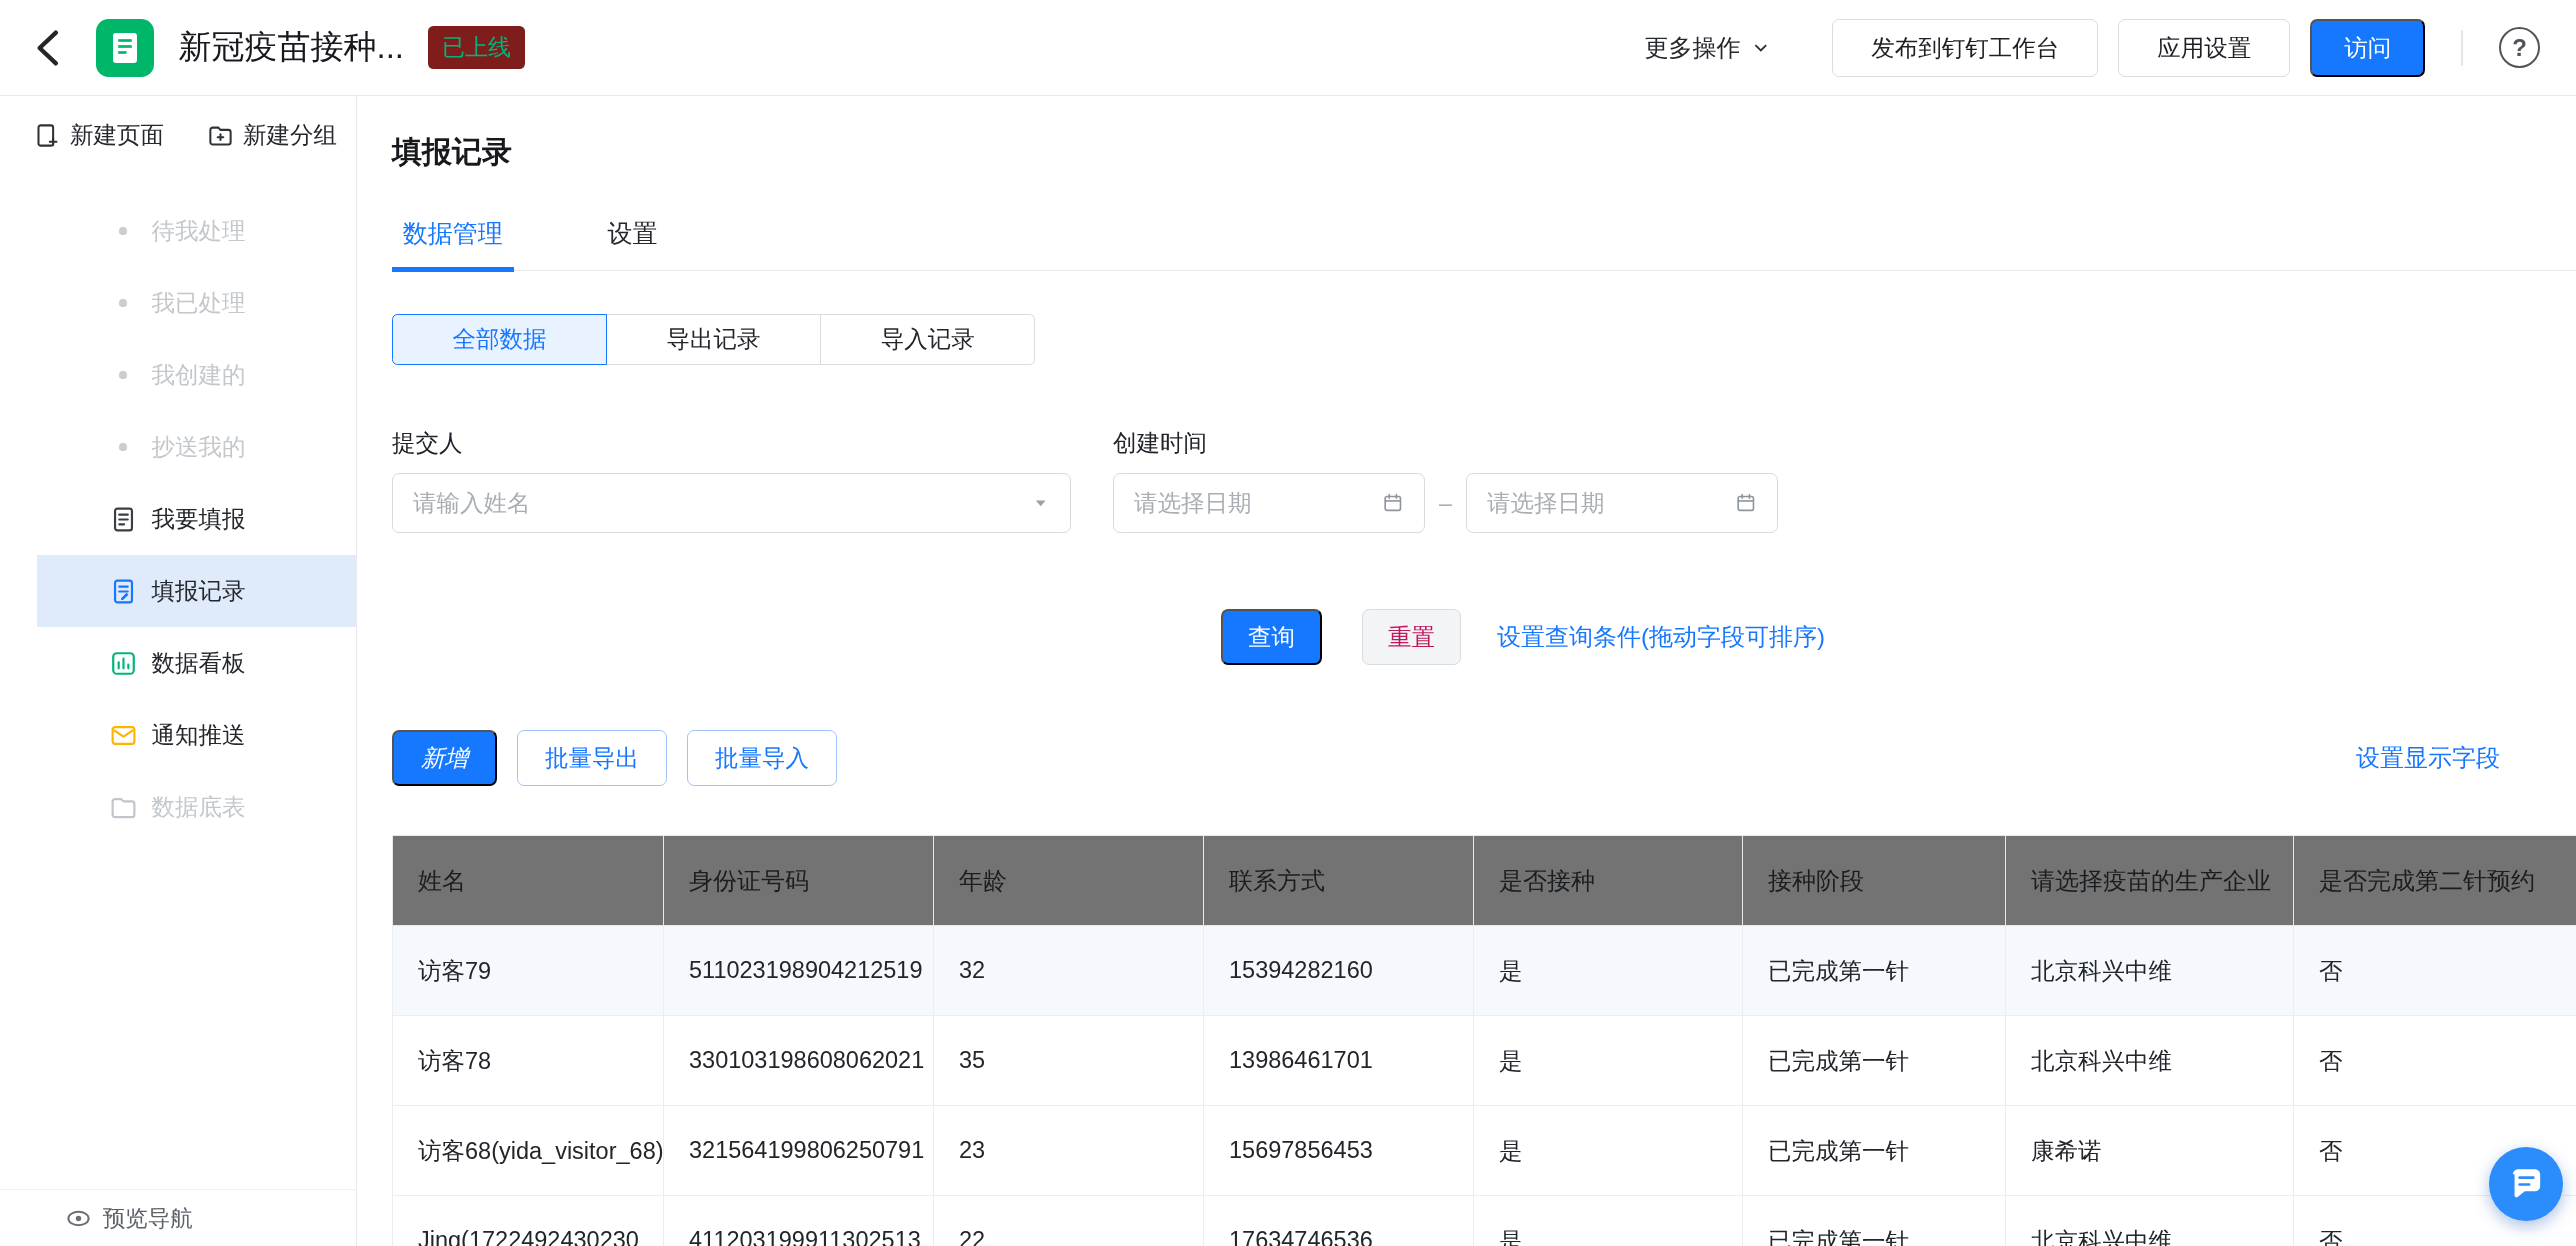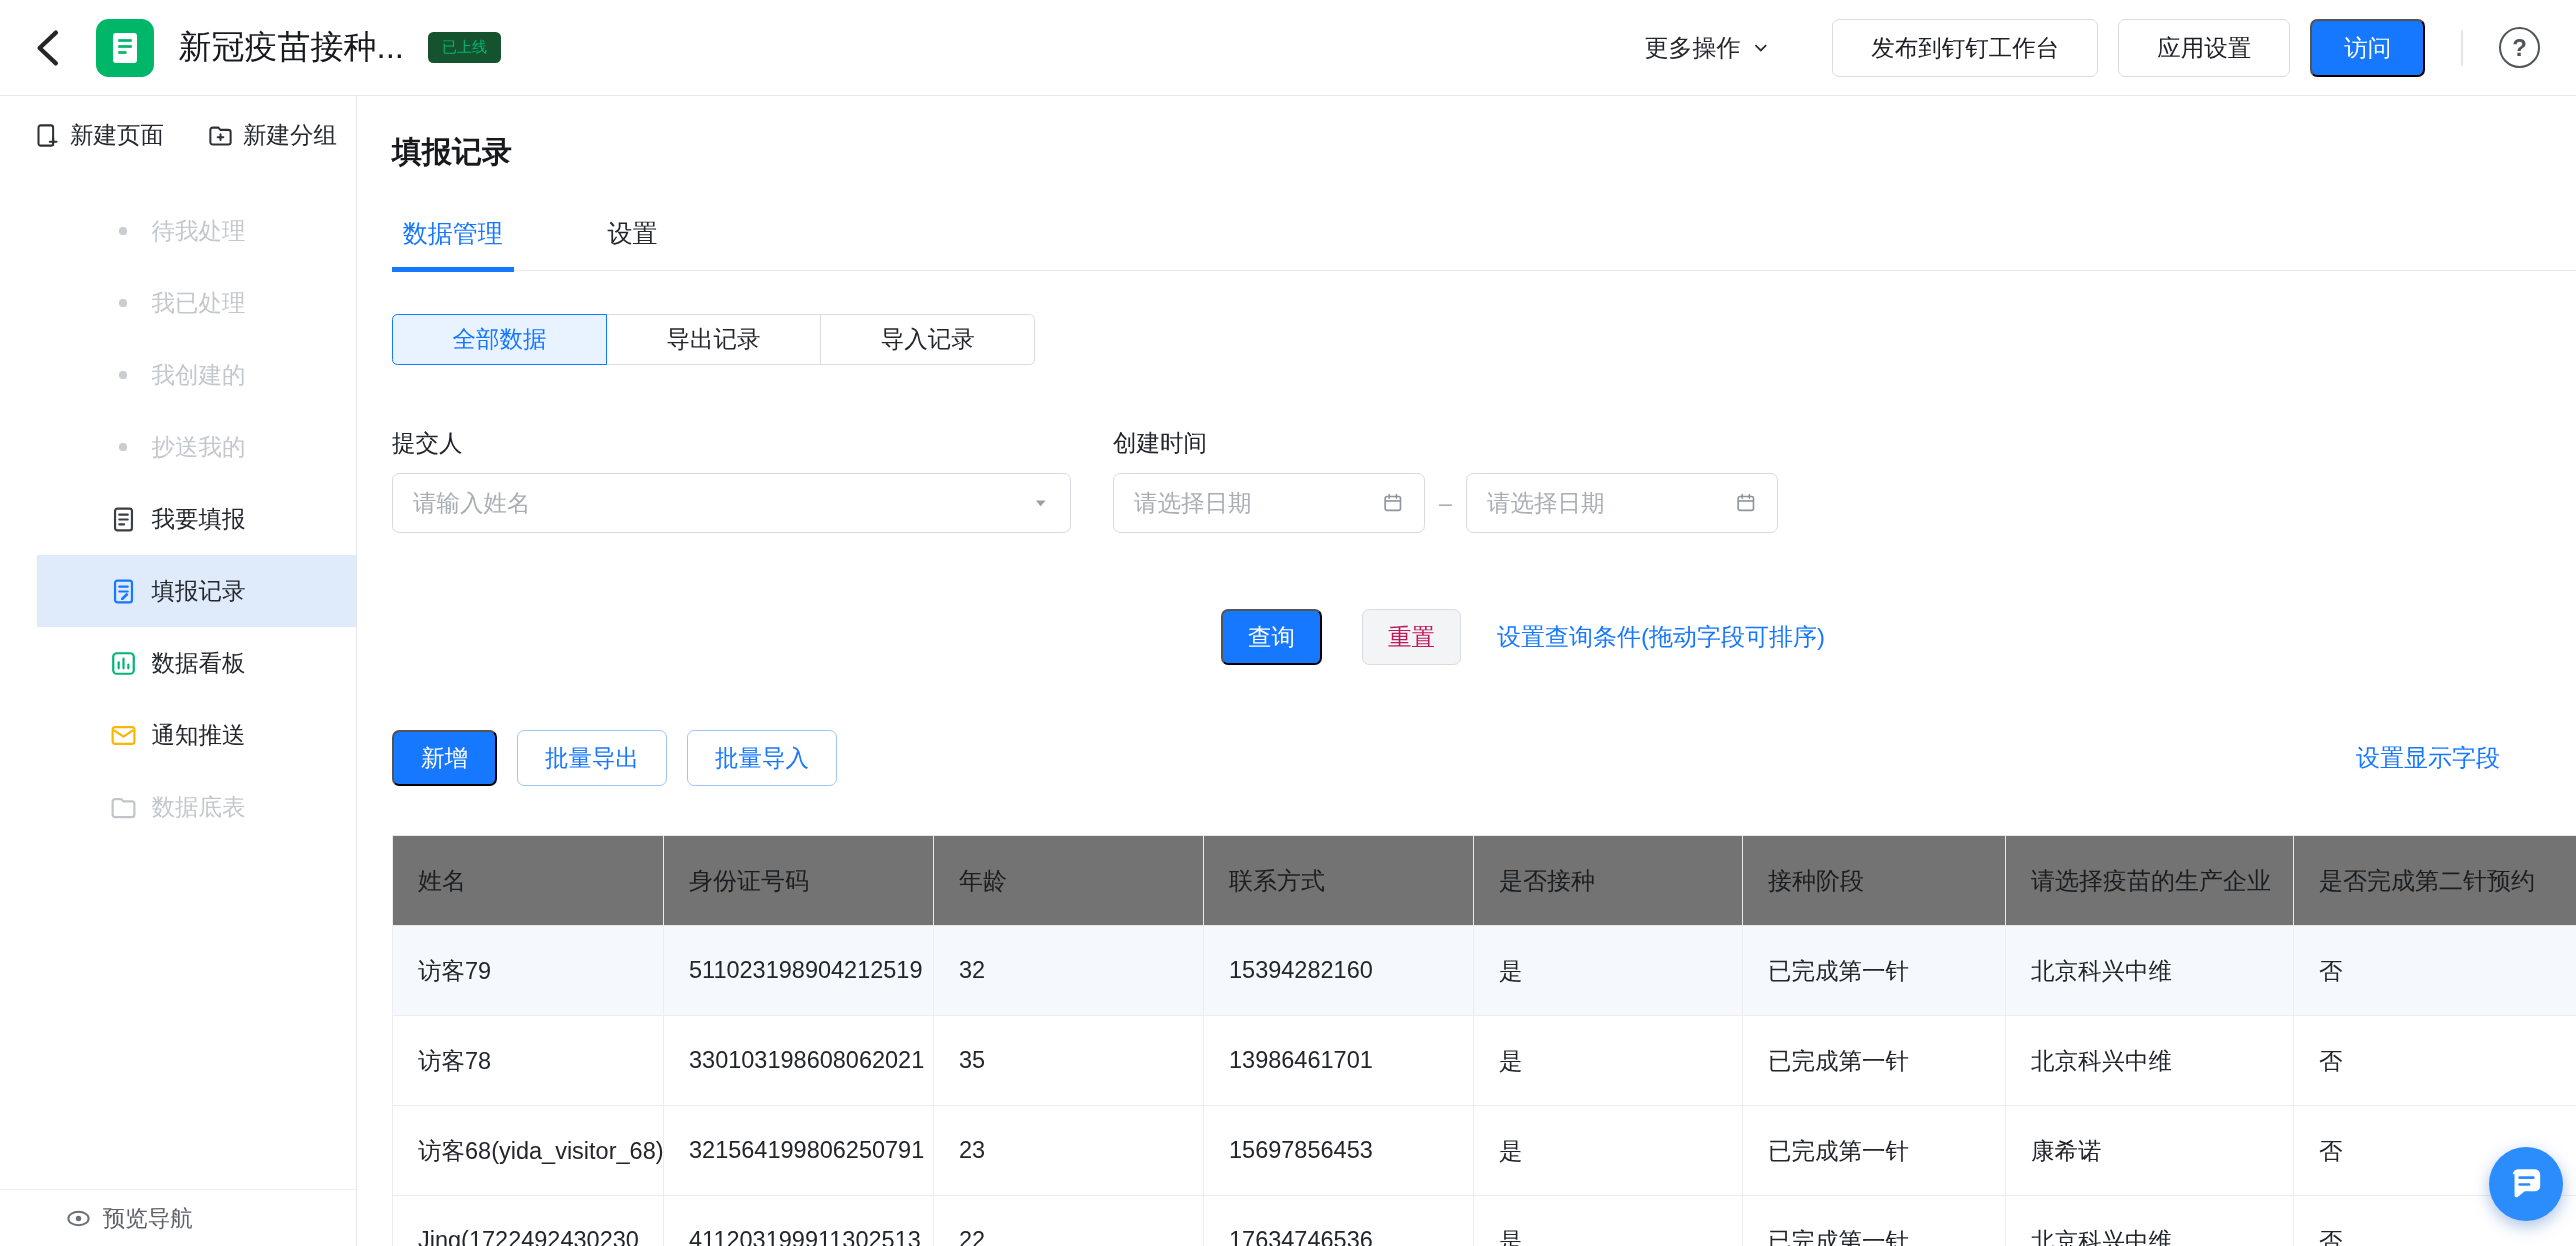--- a/index.html
+++ b/index.html
@@ -15,22 +15,22 @@
     padding:0 36px 0 36px; background:#fff;
   }
   .tb-left { display:flex; align-items:center; }
   .back-btn { display:flex; align-items:center; cursor:pointer; margin-right:36px; }
   .app-icon {
     width:58px; height:58px; border-radius:12.6px; background:#00b669;
     display:flex; align-items:center; justify-content:center; margin-right:25px;
   }
   .app-title { font-size:33px; font-weight:500; color:#17191d; }
   .status-badge {
-    margin-left:23.5px; background:#14532d; color:#00b578;
-    font-size:15px; padding:6.3px 14.4px; border-radius:5.4px;
+    margin-left:23.5px; background:#7f1d1d; color:#00b578;
+    font-size:23px; padding:6.3px 14.4px; border-radius:5.4px;
   }
   .tb-right { display:flex; align-items:center; }
   .more-actions { display:flex; align-items:center; font-size:24px; color:#24272c; cursor:pointer; margin-right:41px; }
   .more-actions .lbl { margin-right:9px; }
   .btn { height:58px; border-radius:7.2px; display:flex; align-items:center; justify-content:center;
          font-size:23.5px; cursor:pointer; user-select:none; }
   .btn-outline { border:0.9px solid #d8dbdf; background:#fff; color:#1d2025; padding:0 38px; margin-left:20px; }
   .btn-visit { background:#1677ff; color:#fff; padding:0 32px; margin-left:20px; }
   .tb-divider { width:1.8px; height:36px; background:#e3e5e8; margin:0 36px; }
   .help-circle {
@@ -83,21 +83,21 @@
   .query-row { margin-top:76px; margin-left:829px; display:flex; align-items:center; }
   .btn-query { width:101px; height:56px; background:#1677ff; color:#fff; border-radius:7.2px;
                display:flex; align-items:center; justify-content:center; font-size:23.5px; cursor:pointer; }
   .btn-reset { width:99px; height:56px; background:#f2f4f6; border:0.9px solid #d8dbdf; color:#be185d;
                border-radius:7.2px; display:flex; align-items:center; justify-content:center; font-size:23.5px;
                margin-left:40px; cursor:pointer; }
   .link { color:#1677ff; font-size:24px; cursor:pointer; }
   .query-link { margin-left:36px; }
   .action-row { margin-top:65px; width:2108px; display:flex; align-items:center; }
   .btn-add { width:105px; height:56px; background:#1677ff; color:#fff; border-radius:7.2px;
-             display:flex; align-items:center; justify-content:center; font-size:23.5px; cursor:pointer; }
+             display:flex; align-items:center; justify-content:center; font-size:23.5px; cursor:pointer;font-style:italic; }
   .btn-blue-outline { height:56px; border:0.9px solid #9ec3f7; color:#1677ff; background:#fff; border-radius:7.2px;
              display:flex; align-items:center; justify-content:center; font-size:23.5px; padding:0 27px;
              margin-left:20px; cursor:pointer; }
   .display-fields { margin-left:auto; }
   
   table.data-table { margin-top:49px; width:2210px; border-collapse:collapse; table-layout:fixed; }
   .data-table th {
     height:90px; background:#737373; border:0.9px solid #e7e9eb; text-align:left;
     padding-left:25px; font-size:24px; font-weight:500; color:#1b1e21; white-space:nowrap; overflow:hidden;
   }

